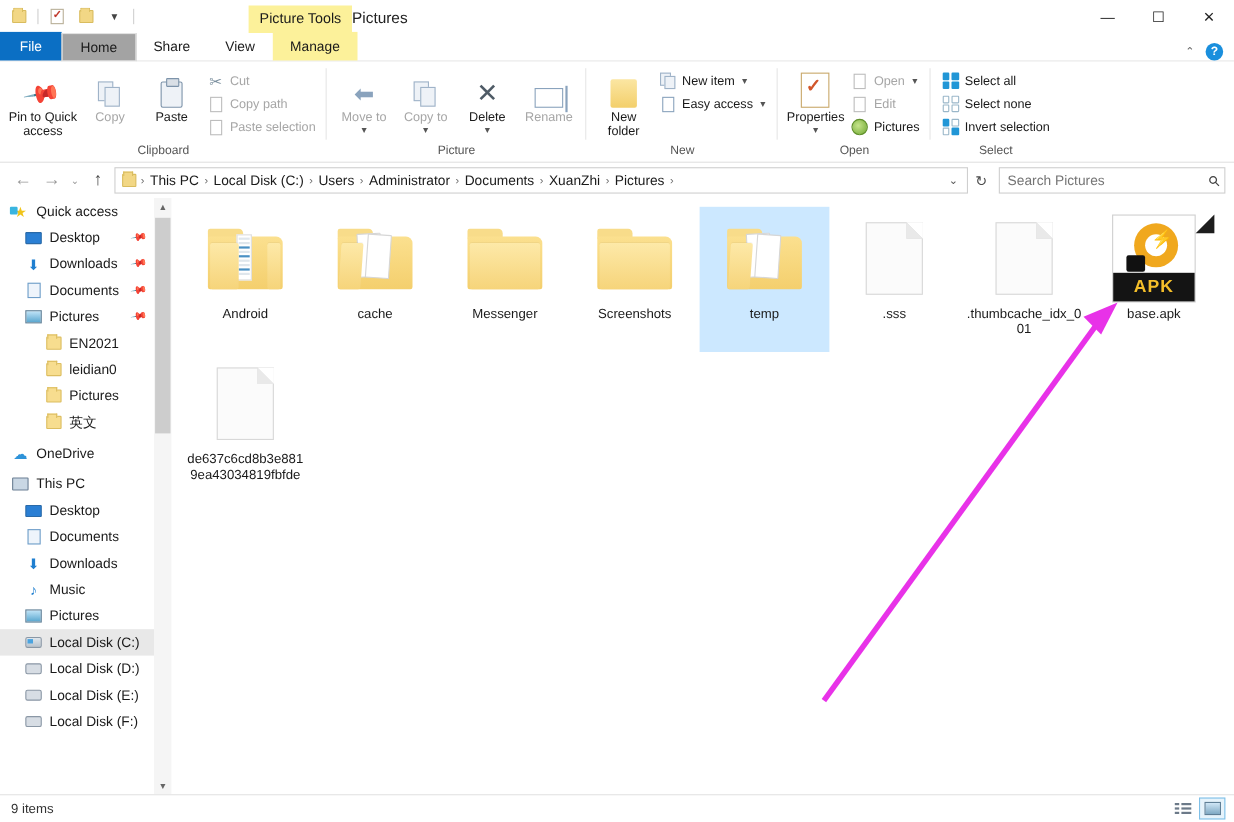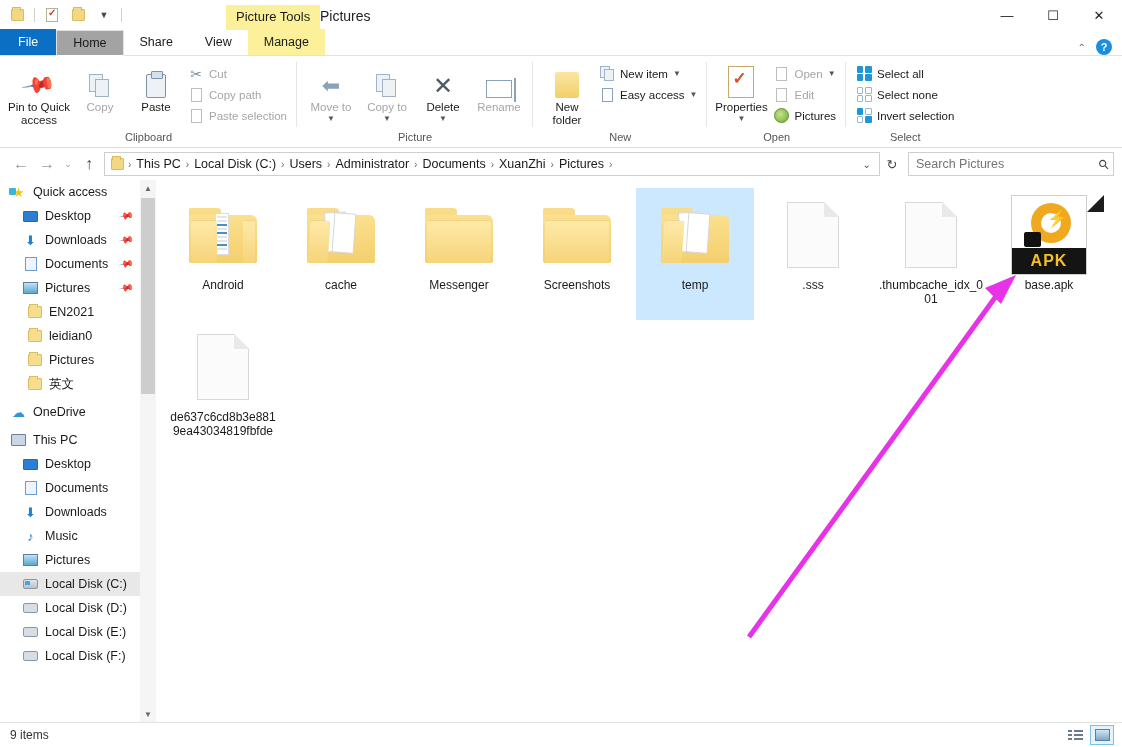--- a/index.html
+++ b/index.html
@@ -144,21 +144,21 @@
   .navscroll{ position:absolute; left:140px; top:180px; width:16px; height:542px; background:#f5f5f5; }
   .navscroll .up,.navscroll .dn{ width:16px;height:16px;display:flex;align-items:center;justify-content:center;font-size:8px;color:#666;}
   .navscroll .dn{ position:absolute; bottom:0; }
   .navscroll .thumb{ position:absolute; left:1px; top:18px; width:14px; height:196px; background:#cdcdcd; }
   .navrow{ height:24px; display:flex; align-items:center; padding-left:10px; white-space:nowrap; position:relative;}
   .navrow.sel{ background:#e8e8e8; }
   .navrow .nic{ width:17px; height:17px; margin-right:6px; display:flex; align-items:center; justify-content:center; flex:none;}
   .navrow .lbl{ overflow:hidden; }
   .navrow .pin{ position:absolute; right:8px; font-size:10px; color:#8a8a8a; transform:rotate(35deg);}
   .ind1{ padding-left:22px; }
-  .ind2{ padding-left:26px; }
+  .ind2{ padding-left:40px; }
 
   .ic-star{ font-size:13px;color:#f0c419; position:relative;}
   .ic-star:after{content:"";position:absolute;left:-4px;top:3px;width:7px;height:7px;background:#39b5e0;border-radius:1px;}
   .ic-monitor{ width:15px;height:11px;background:#2a7fd4;border:1px solid #2a6aa8;border-radius:1px;}
   .ic-dl{ font-size:13px; color:#1f7fd0; }
   .ic-docs{ width:12px;height:14px;background:#eef4fb;border:1.2px solid #6f9ec9;}
   .ic-pic{ width:15px;height:12px;background:linear-gradient(180deg,#bfe3f7,#5aa7cf);border:1px solid #5e7f96;}
   .ic-fold{ width:14px;height:12px;background:#f7dd8f;border:1px solid #dcbd60;border-radius:1px;position:relative;}
   .ic-fold:after{content:"";position:absolute;left:0;top:-3px;width:7px;height:3px;background:#f7dd8f;border:1px solid #dcbd60;border-bottom:none;}
   .ic-cloud{ font-size:13px;color:#2e93d9; }

